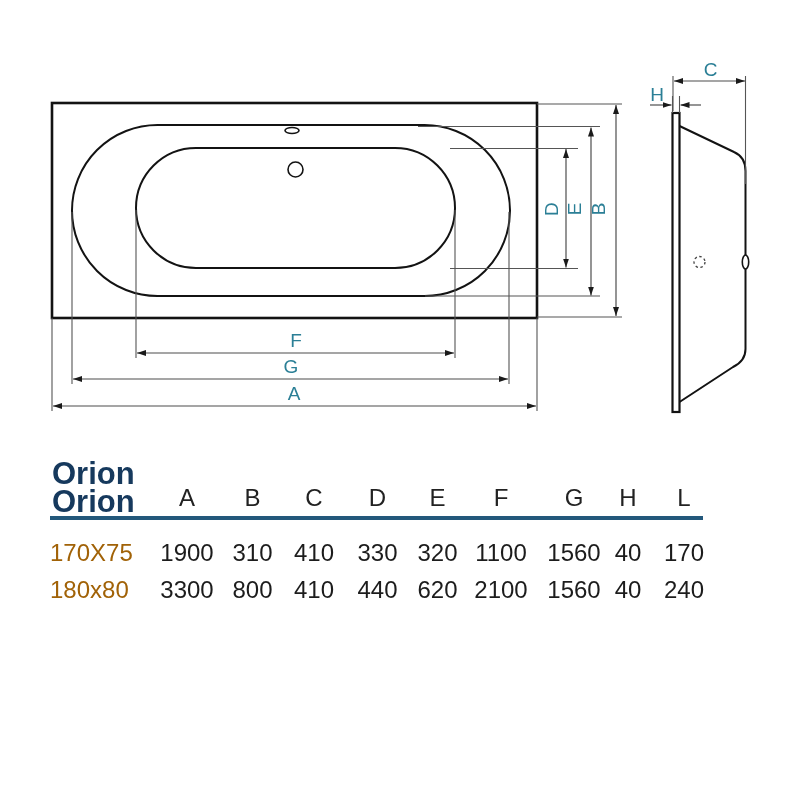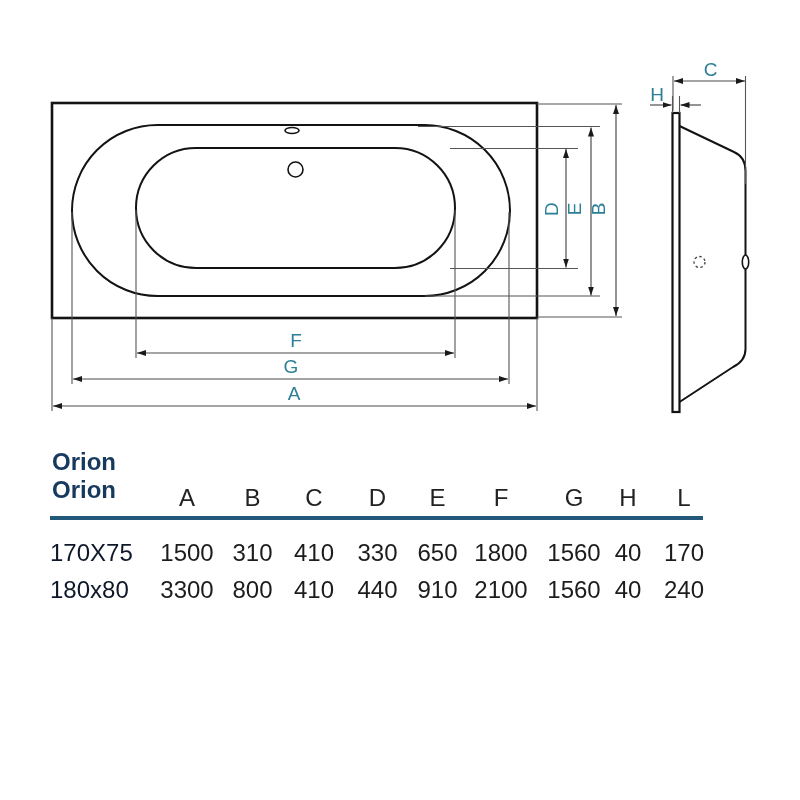--- a/index.html
+++ b/index.html
@@ -1,38 +1,38 @@
 <!DOCTYPE html>
 <html><head>
 <meta charset="utf-8">
 <style>
   html,body{margin:0;padding:0;background:#fff;}
   .canvas{position:relative;width:800px;height:800px;background:#fff;overflow:hidden;
           font-family:"Liberation Sans",sans-serif;}
   .canvas svg{position:absolute;left:0;top:0;}
   
-  .brand{position:absolute;left:52px;top:448px;font-size:24px;font-weight:bold;
+  .brand{position:absolute;left:52px;top:460px;font-size:31px;font-weight:bold;
          color:#16395d;line-height:28px;}
   .hrow,.drow{position:absolute;left:50px;display:flex;font-size:24px;color:#1c1c1c;
               line-height:24px;white-space:nowrap;}
   .hrow{top:486px;color:#222;}
   .drow1{top:541px;}
   .drow2{top:578px;}
   .c{text-align:center;}
   .c:nth-child(1){width:107px;text-align:left;}
   .c:nth-child(2){width:60px;}
   .c:nth-child(3){width:71px;}
   .c:nth-child(4){width:52px;}
   .c:nth-child(5){width:75px;}
   .c:nth-child(6){width:45px;}
   .c:nth-child(7){width:82px;}
   .c:nth-child(8){width:64px;}
   .c:nth-child(9){width:44px;}
   .c:nth-child(10){width:68px;}
-  .rowlab{color:#0f172a;}
+  .rowlab{color:#a16207;}
   .rule{position:absolute;left:50px;top:516px;width:653px;height:4px;background:#23587b;}
   
   .shape{fill:#fff;stroke:#131313;}
   .dim{stroke:#4d4d4d;stroke-width:1.2;fill:none;}
   .ext{stroke:#555;stroke-width:1.1;fill:none;}
   .dimlabel{fill:#2b7f96;font-size:19px;font-family:"Liberation Sans",sans-serif;}
 </style>
 </head>
 <body>
 
@@ -122,37 +122,37 @@
     <div class="c">F</div>
     <div class="c">G</div>
     <div class="c">H</div>
     <div class="c">L</div>
   </div>
 
   <div class="rule"></div>
 
   <div class="drow drow1">
     <div class="c rowlab">170X75</div>
-    <div class="c">1500</div>
+    <div class="c">1900</div>
     <div class="c">310</div>
     <div class="c">410</div>
     <div class="c">330</div>
-    <div class="c">650</div>
-    <div class="c">1800</div>
+    <div class="c">320</div>
+    <div class="c">1100</div>
     <div class="c">1560</div>
     <div class="c">40</div>
     <div class="c">170</div>
   </div>
 
   <div class="drow drow2">
     <div class="c rowlab">180x80</div>
     <div class="c">3300</div>
     <div class="c">800</div>
     <div class="c">410</div>
     <div class="c">440</div>
-    <div class="c">910</div>
+    <div class="c">620</div>
     <div class="c">2100</div>
     <div class="c">1560</div>
     <div class="c">40</div>
     <div class="c">240</div>
   </div>
 
 </div>
 
 </body></html>

